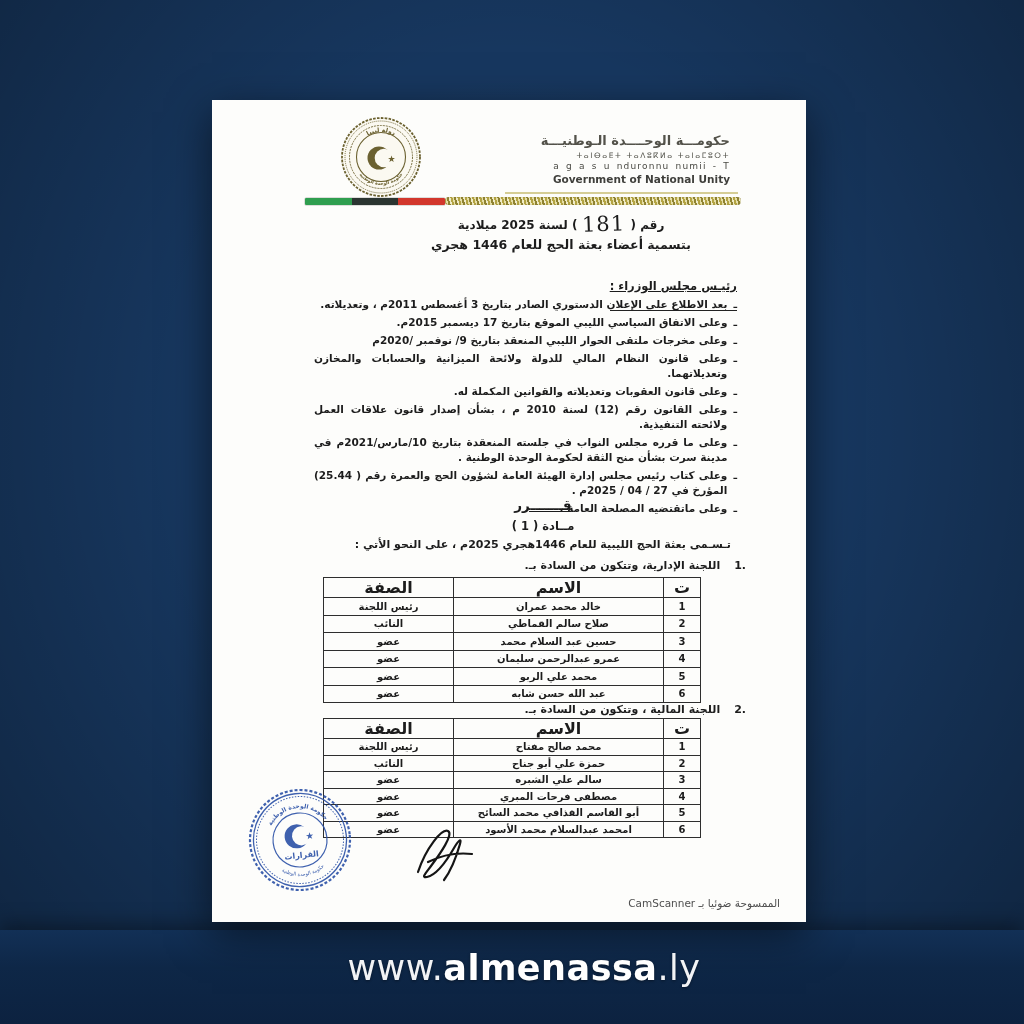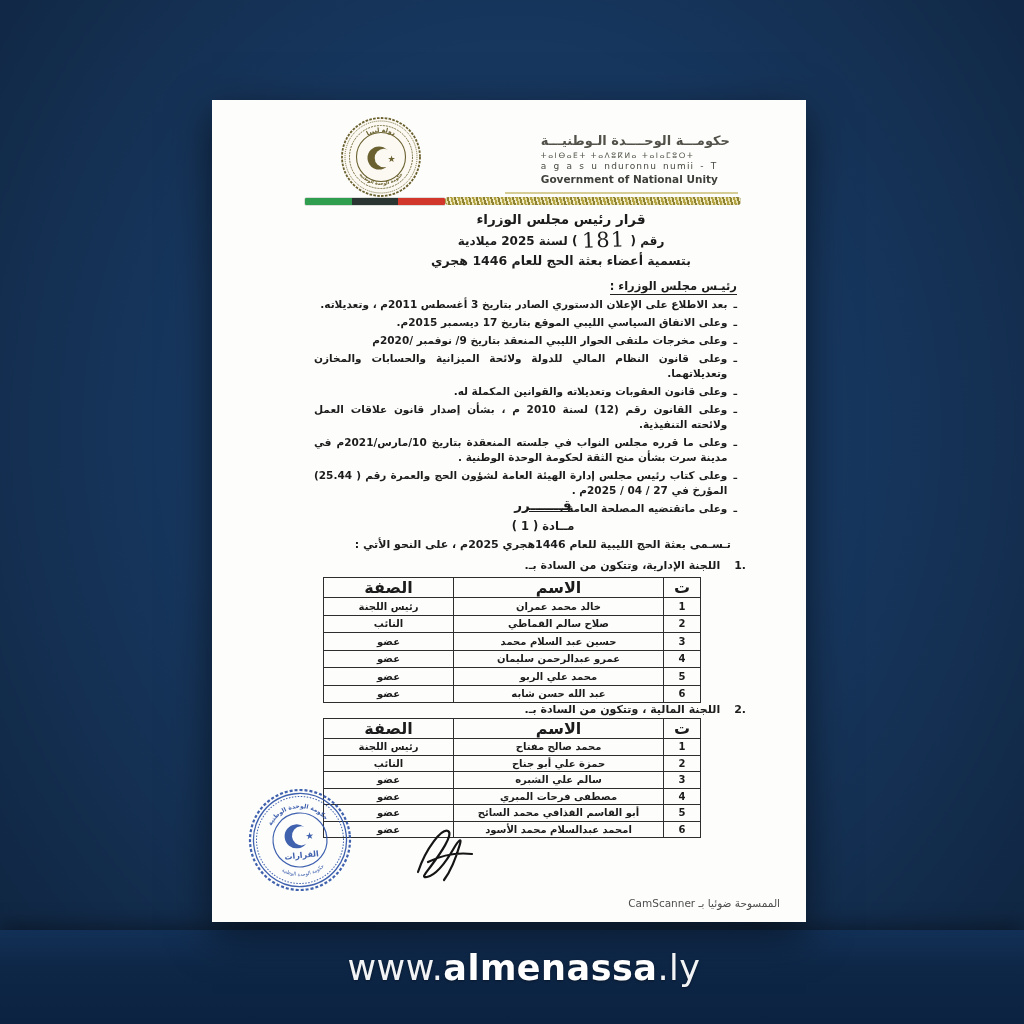--- a/index.html
+++ b/index.html
@@ -35,41 +35,41 @@
   .watermark .bold{font-weight:bold;}
   
   .paper{
     position:absolute;left:212px;top:100px;width:594px;height:822px;
     background:#fdfdfb;box-shadow:0 12px 40px rgba(0,0,0,0.55);
     color:#1c1c1c;
   }
   
   .emblem{position:absolute;left:128px;top:16px;width:82px;height:82px;}
   
-  .header-text{position:absolute;right:76px;top:33px;text-align:left;direction:rtl;}
+  .header-text{position:absolute;right:76px;top:33px;text-align:right;direction:rtl;}
   .org-ar{font-size:13px;font-weight:bold;color:#53524a;}
   .tifinagh{font-size:7.5px;color:#55554d;letter-spacing:1.6px;direction:ltr;margin-top:3px;}
   .translit{font-size:9px;color:#4a4a44;letter-spacing:1.2px;word-spacing:2px;direction:ltr;margin-top:1px;}
   .org-en{font-size:10.5px;font-weight:bold;color:#3f3f3b;direction:ltr;margin-top:2px;}
   .goldline{position:absolute;left:293px;top:92px;width:233px;height:2px;background:#b5a642;opacity:0.55;}
   .flagbar{position:absolute;left:93px;top:98px;width:140px;height:7px;display:flex;border-radius:1px;overflow:hidden;box-shadow:0 0 0 0.5px rgba(0,0,0,0.25);}
   .flagbar .seg{flex:1;}
   .chain{
     position:absolute;left:233px;top:97px;width:296px;height:8px;border-radius:4px;
     background:repeating-linear-gradient(75deg,#b3a342 0 2px,#e6dfa8 2px 3.5px,#8f8230 3.5px 5.5px,#f0ecc8 5.5px 7px);
     box-shadow:inset 0 0 1px #6f652e;
   }
   
   .title-block{position:absolute;left:199px;top:111px;width:300px;text-align:center;direction:rtl;}
   .title-l1{font-size:13.5px;font-weight:bold;}
   .title-l2{display:flex;direction:rtl;justify-content:center;align-items:center;gap:5px;margin-top:3px;font-size:12px;font-weight:bold;height:22px;}
   .decree-number{font-family:"DejaVu Serif",serif;font-size:21px;font-weight:normal;letter-spacing:1px;transform:rotate(-2deg);margin-top:-3px;}
   .title-l3{font-size:12.5px;font-weight:bold;margin-top:1px;}
   
-  .salutation{position:absolute;right:69px;top:179px;font-size:11.5px;font-weight:bold;border-bottom:1.2px solid #222;direction:rtl;padding-bottom:1px;}
+  .salutation{position:absolute;right:69px;top:179px;font-size:11.5px;font-weight:bold;border-bottom:1.2px solid #222;direction:rtl;padding-bottom:17px;text-decoration:underline;}
   .preamble{position:absolute;right:69px;top:197px;width:423px;direction:rtl;}
   .bullet{display:flex;direction:rtl;gap:6px;font-size:10.5px;font-weight:600;line-height:1.42;margin-bottom:3.2px;}
   .bullet .marker{flex:0 0 auto;}
   .bullet .btext{text-align:justify;}
   .center-col{position:absolute;left:231px;width:200px;text-align:center;direction:rtl;}
   .decided{top:397px;font-size:13.5px;font-weight:bold;letter-spacing:1px;text-decoration:underline;}
   .article-title{top:419px;font-size:11.5px;font-weight:bold;}
   .article-body{position:absolute;right:75px;top:438px;font-size:11px;font-weight:600;direction:rtl;}
   .sec{position:absolute;right:60px;display:flex;direction:rtl;gap:14px;font-size:11px;font-weight:bold;}
   .sec1{top:459px;}
@@ -129,21 +129,20 @@
 
   <div class="goldline"></div>
   <div class="flagbar">
     <div class="seg" style="background:#2f9e4f"></div>
     <div class="seg" style="background:#2b3531"></div>
     <div class="seg" style="background:#d2372c"></div>
   </div>
   <div class="chain"></div>
 
   <div class="title-block">
-    <div class="title-l1">قرار رئيس مجلس الوزراء</div>
     <div class="title-l2">
       <span>رقم (</span>
       <span class="decree-number" dir="ltr">181</span>
       <span>) لسنة 2025 ميلادية</span>
     </div>
     <div class="title-l3">بتسمية أعضاء بعثة الحج للعام 1446 هجري</div>
   </div>
 
   <div class="salutation">رئيـس مجلس الوزراء :</div>
   <div class="preamble">

